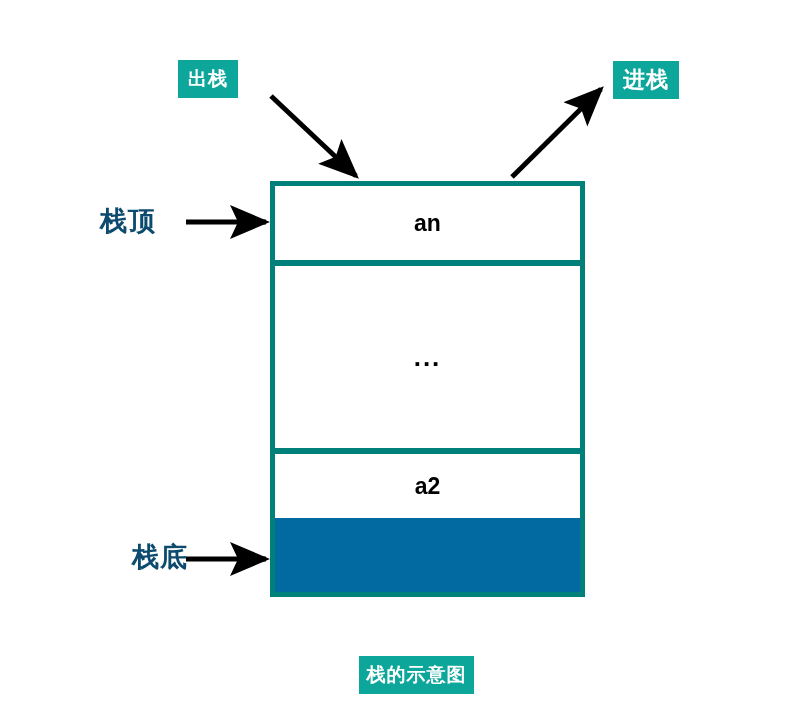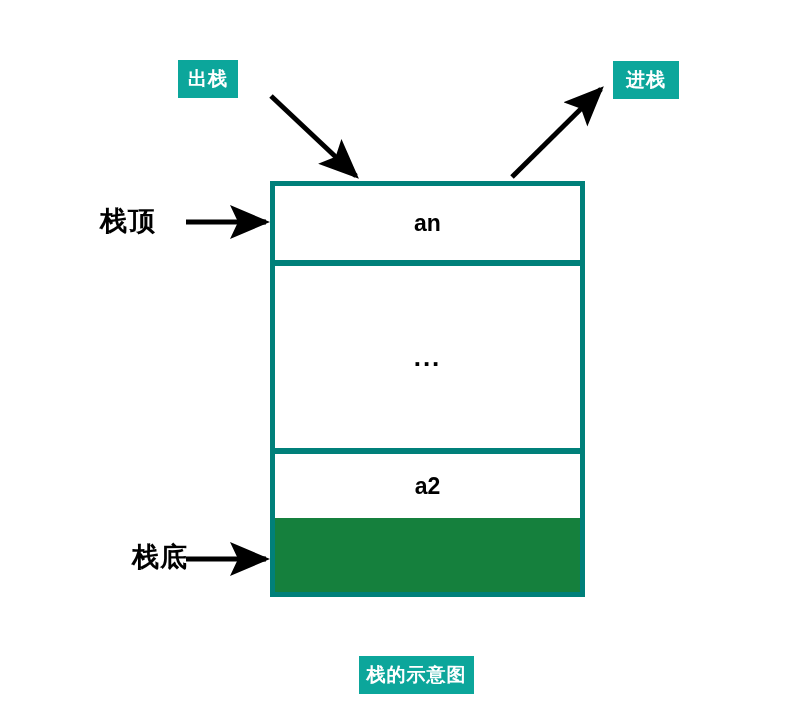--- a/index.html
+++ b/index.html
@@ -37,40 +37,40 @@
     top: 60px;
     width: 60px;
     height: 38px;
     font-size: 19px;
   }
   #badge-push {
     left: 613px;
     top: 61px;
     width: 66px;
     height: 38px;
-    font-size: 19px;
+    font-size: 22px;
   }
   #badge-caption {
     left: 359px;
     top: 656px;
     width: 115px;
     height: 38px;
     font-size: 19px;
   }
 
   
   #stack-box {
     position: absolute;
     left: 270px;
     top: 181px;
     width: 315px;
     height: 416px;
     box-sizing: border-box;
     border: 5px solid #00807A;
-    background: #15803d;
+    background: #0369a1;
   }
   .stack-cell {
     position: relative;
     box-sizing: border-box;
     display: flex;
     align-items: center;
     justify-content: center;
     color: #000000;
     font-size: 23px;
     font-weight: bold;
@@ -80,21 +80,21 @@
     border-top: 6px solid #00807A;
   }
   #cell-top    { height: 74px; }
   #cell-middle { height: 188px; font-size: 26px; letter-spacing: 2px; }
   #cell-a2     { height: 70px; }
   #cell-a1     { height: 68px; }
 
   
   .side-label {
     position: absolute;
-    color: #000000;
+    color: #0c4a6e;
     font-size: 27px;
     font-weight: bold;
     letter-spacing: 1px;
     white-space: nowrap;
   }
   #label-top    { left: 100px; top: 203px; }
   #label-bottom { left: 100px; top: 539px; margin-left: 32px; }
 
   
   #arrows {

